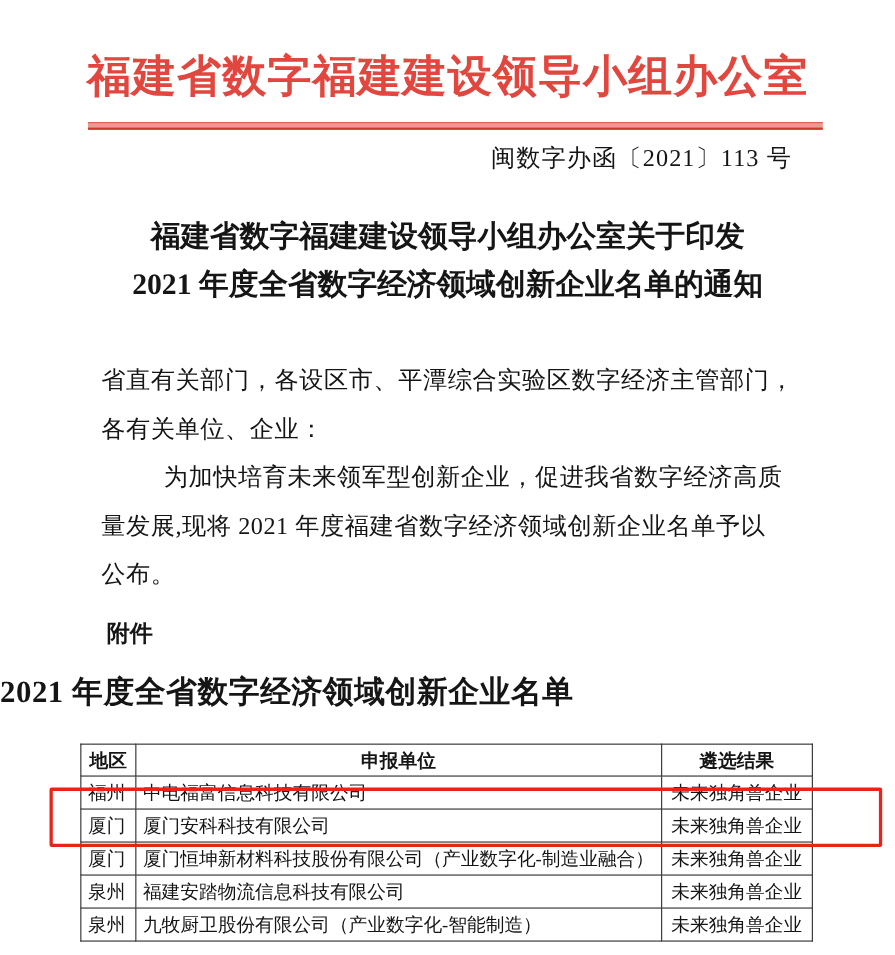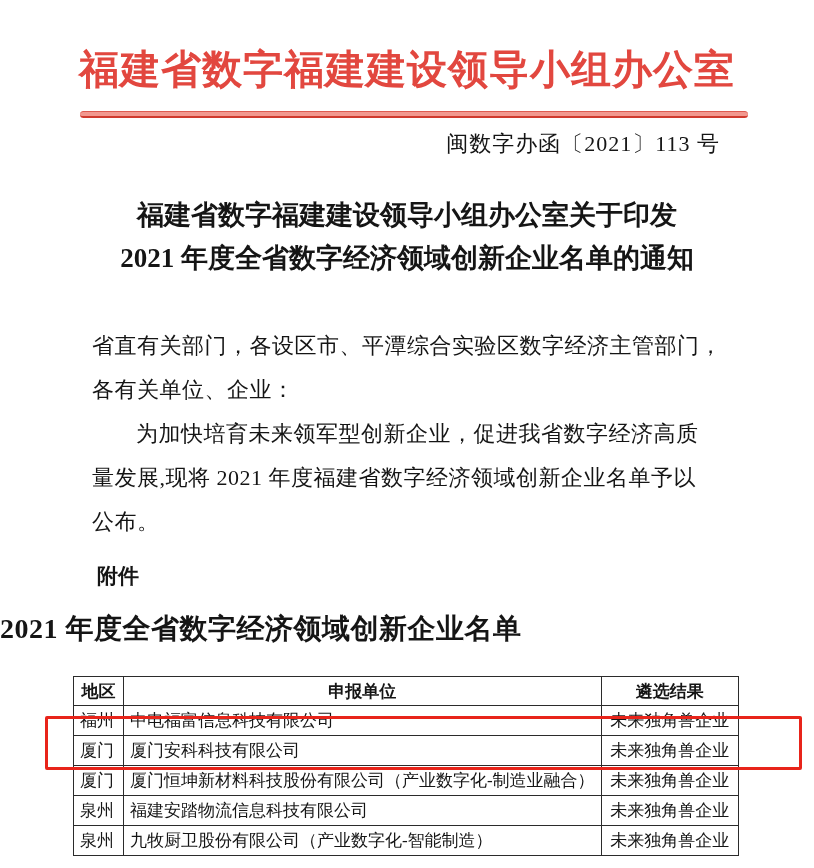--- a/index.html
+++ b/index.html
@@ -1,15 +1,15 @@
 <!DOCTYPE html>
 <html><head>
 <meta charset="utf-8">
 <style>
-  * { margin: 0; padding: 0; box-sizing: border-box; border-radius: 14px; }
+  * { margin: 0; padding: 0; box-sizing: border-box; }
   html, body { background: #ffffff; }
   body {
     width: 814px; height: 868px;
     font-family: "Liberation Serif", "DejaVu Serif", serif;
     color: #151515;
     position: relative;
     overflow: hidden;
   }
   .page { position: absolute; inset: 0; background: #ffffff; }
 
@@ -41,21 +41,21 @@
     line-height: 43px;
   }
 
   
   .body-text {
     position: absolute; top: 324px; left: 92px; width: 632px;
     font-size: 22px; line-height: 44px;
     letter-spacing: 0.5px;
   }
   .body-line { white-space: nowrap; }
-  .indent { text-indent: 2em; }
+  .indent { text-indent: 2em; text-align: center; }
 
   
   .attachment-label {
     position: absolute; top: 562px; left: 97px;
     font-family: "Liberation Sans", "DejaVu Sans", sans-serif;
     font-size: 21px; font-weight: 600;
   }
 
   
   .list-title {

